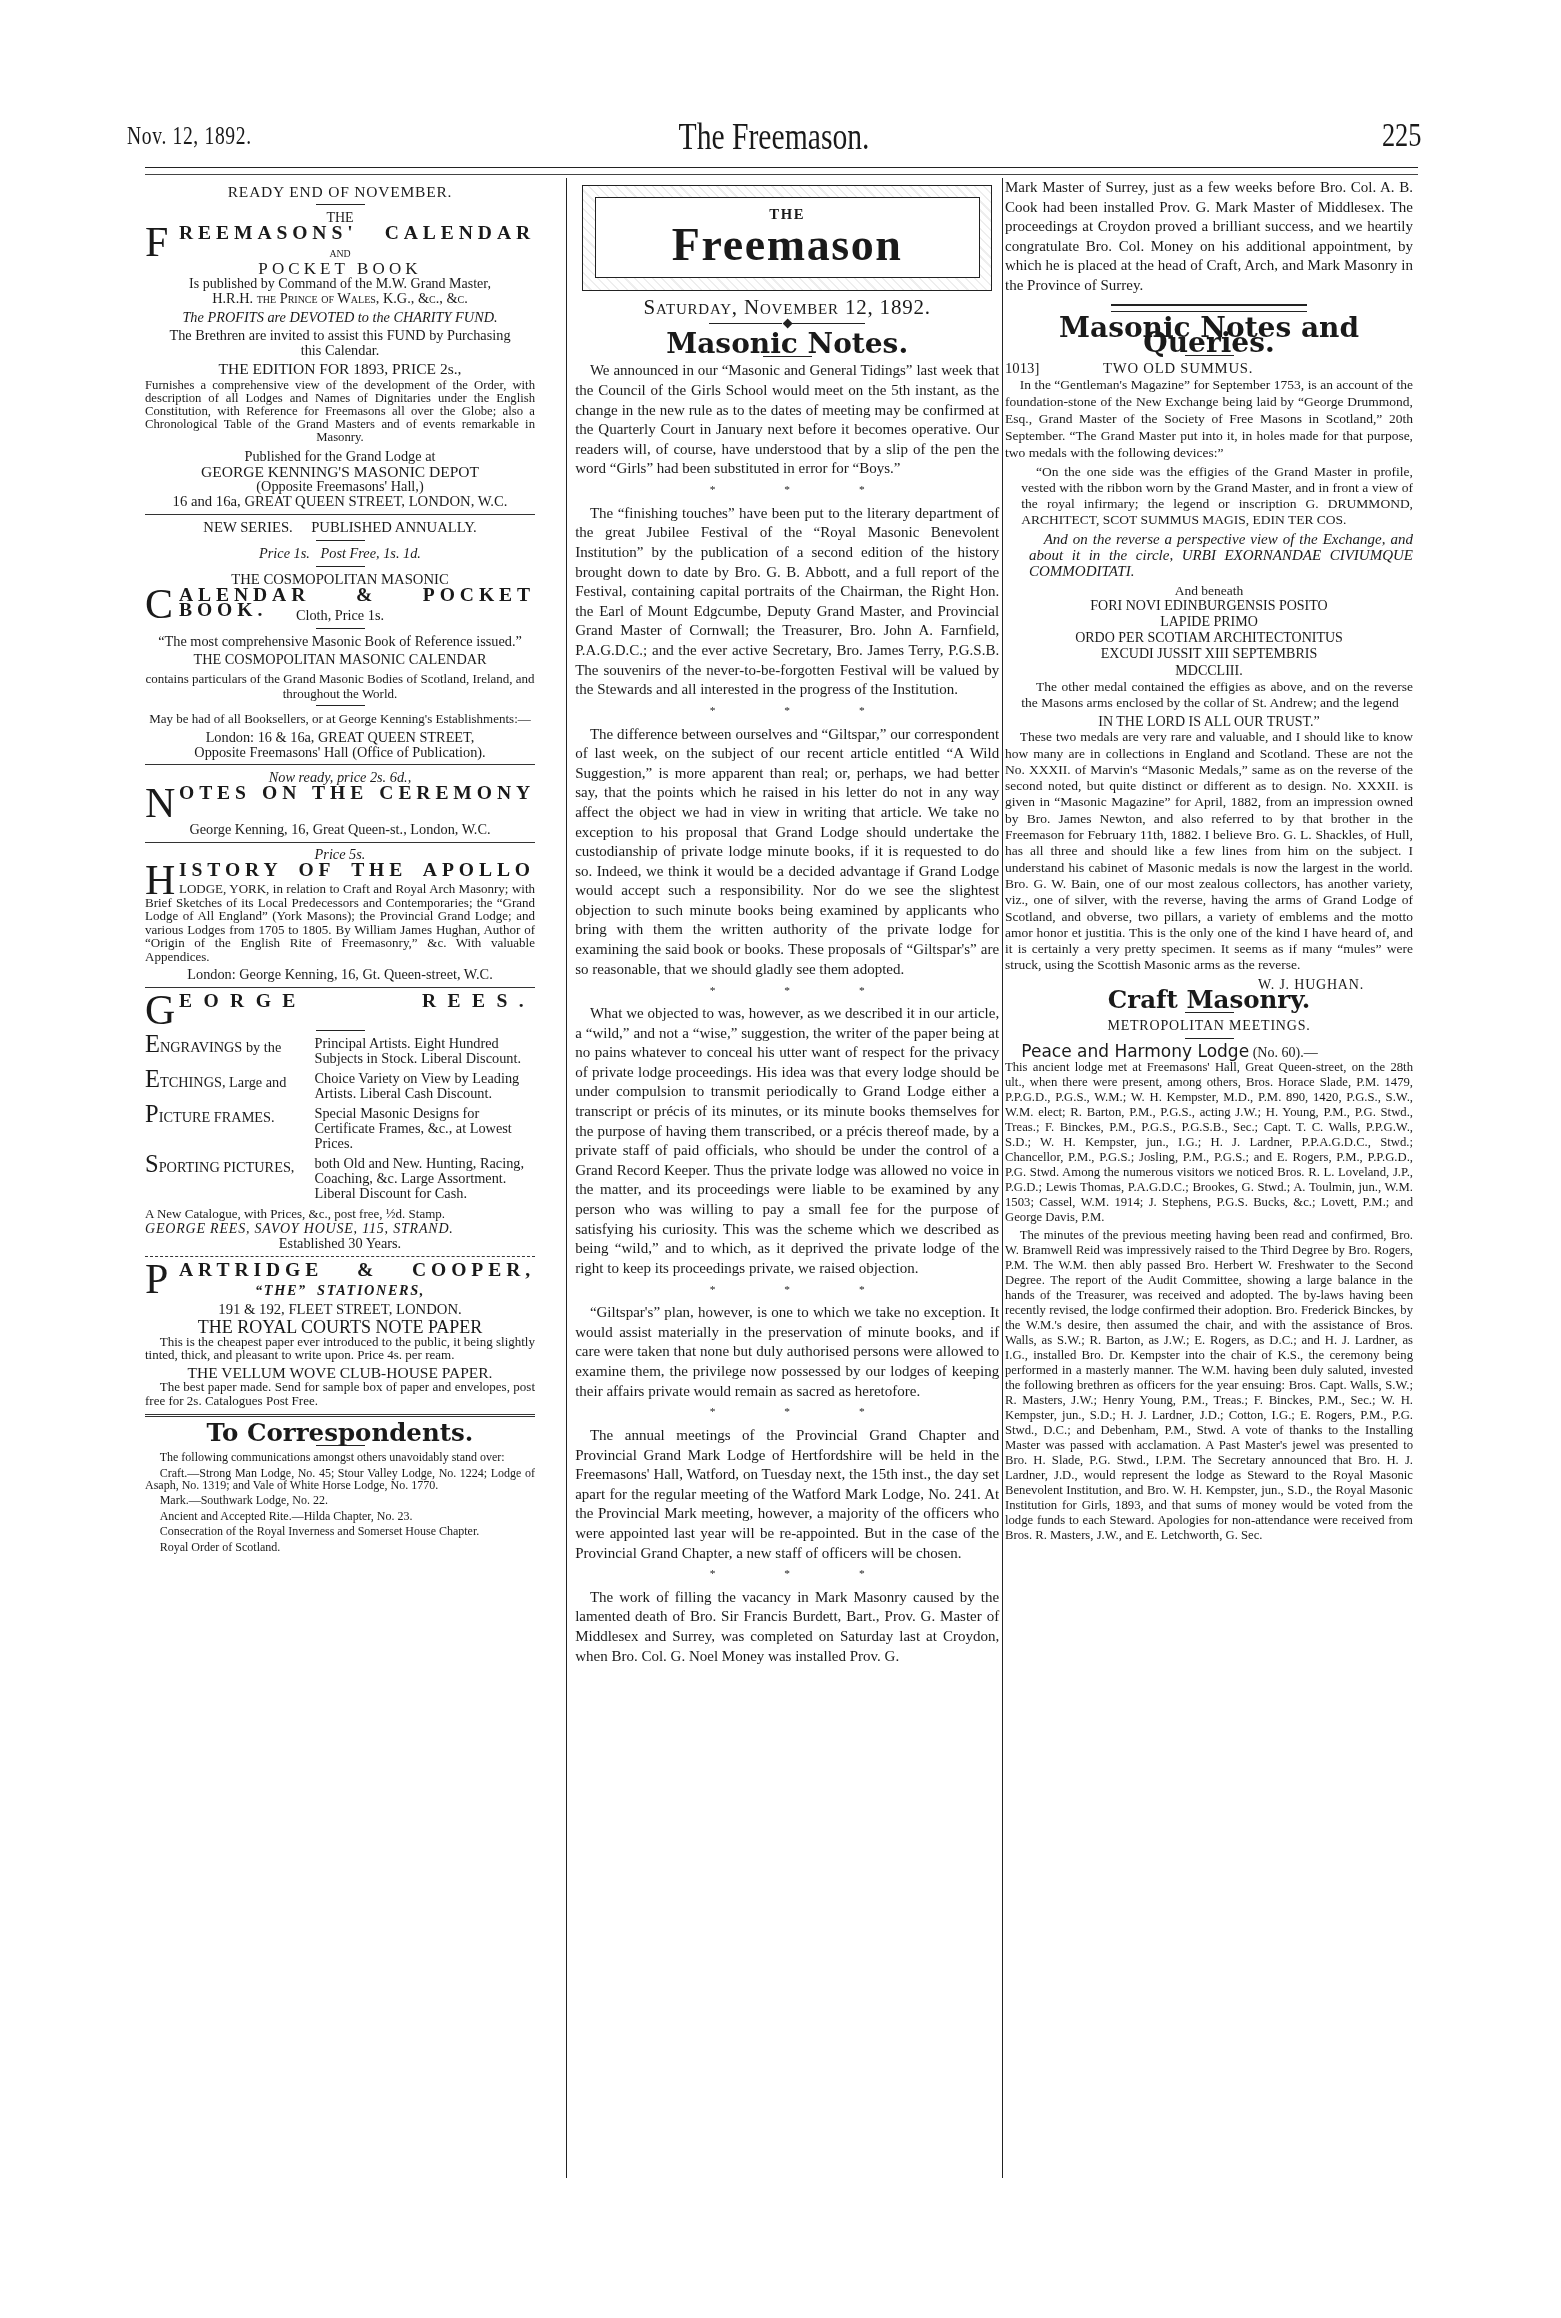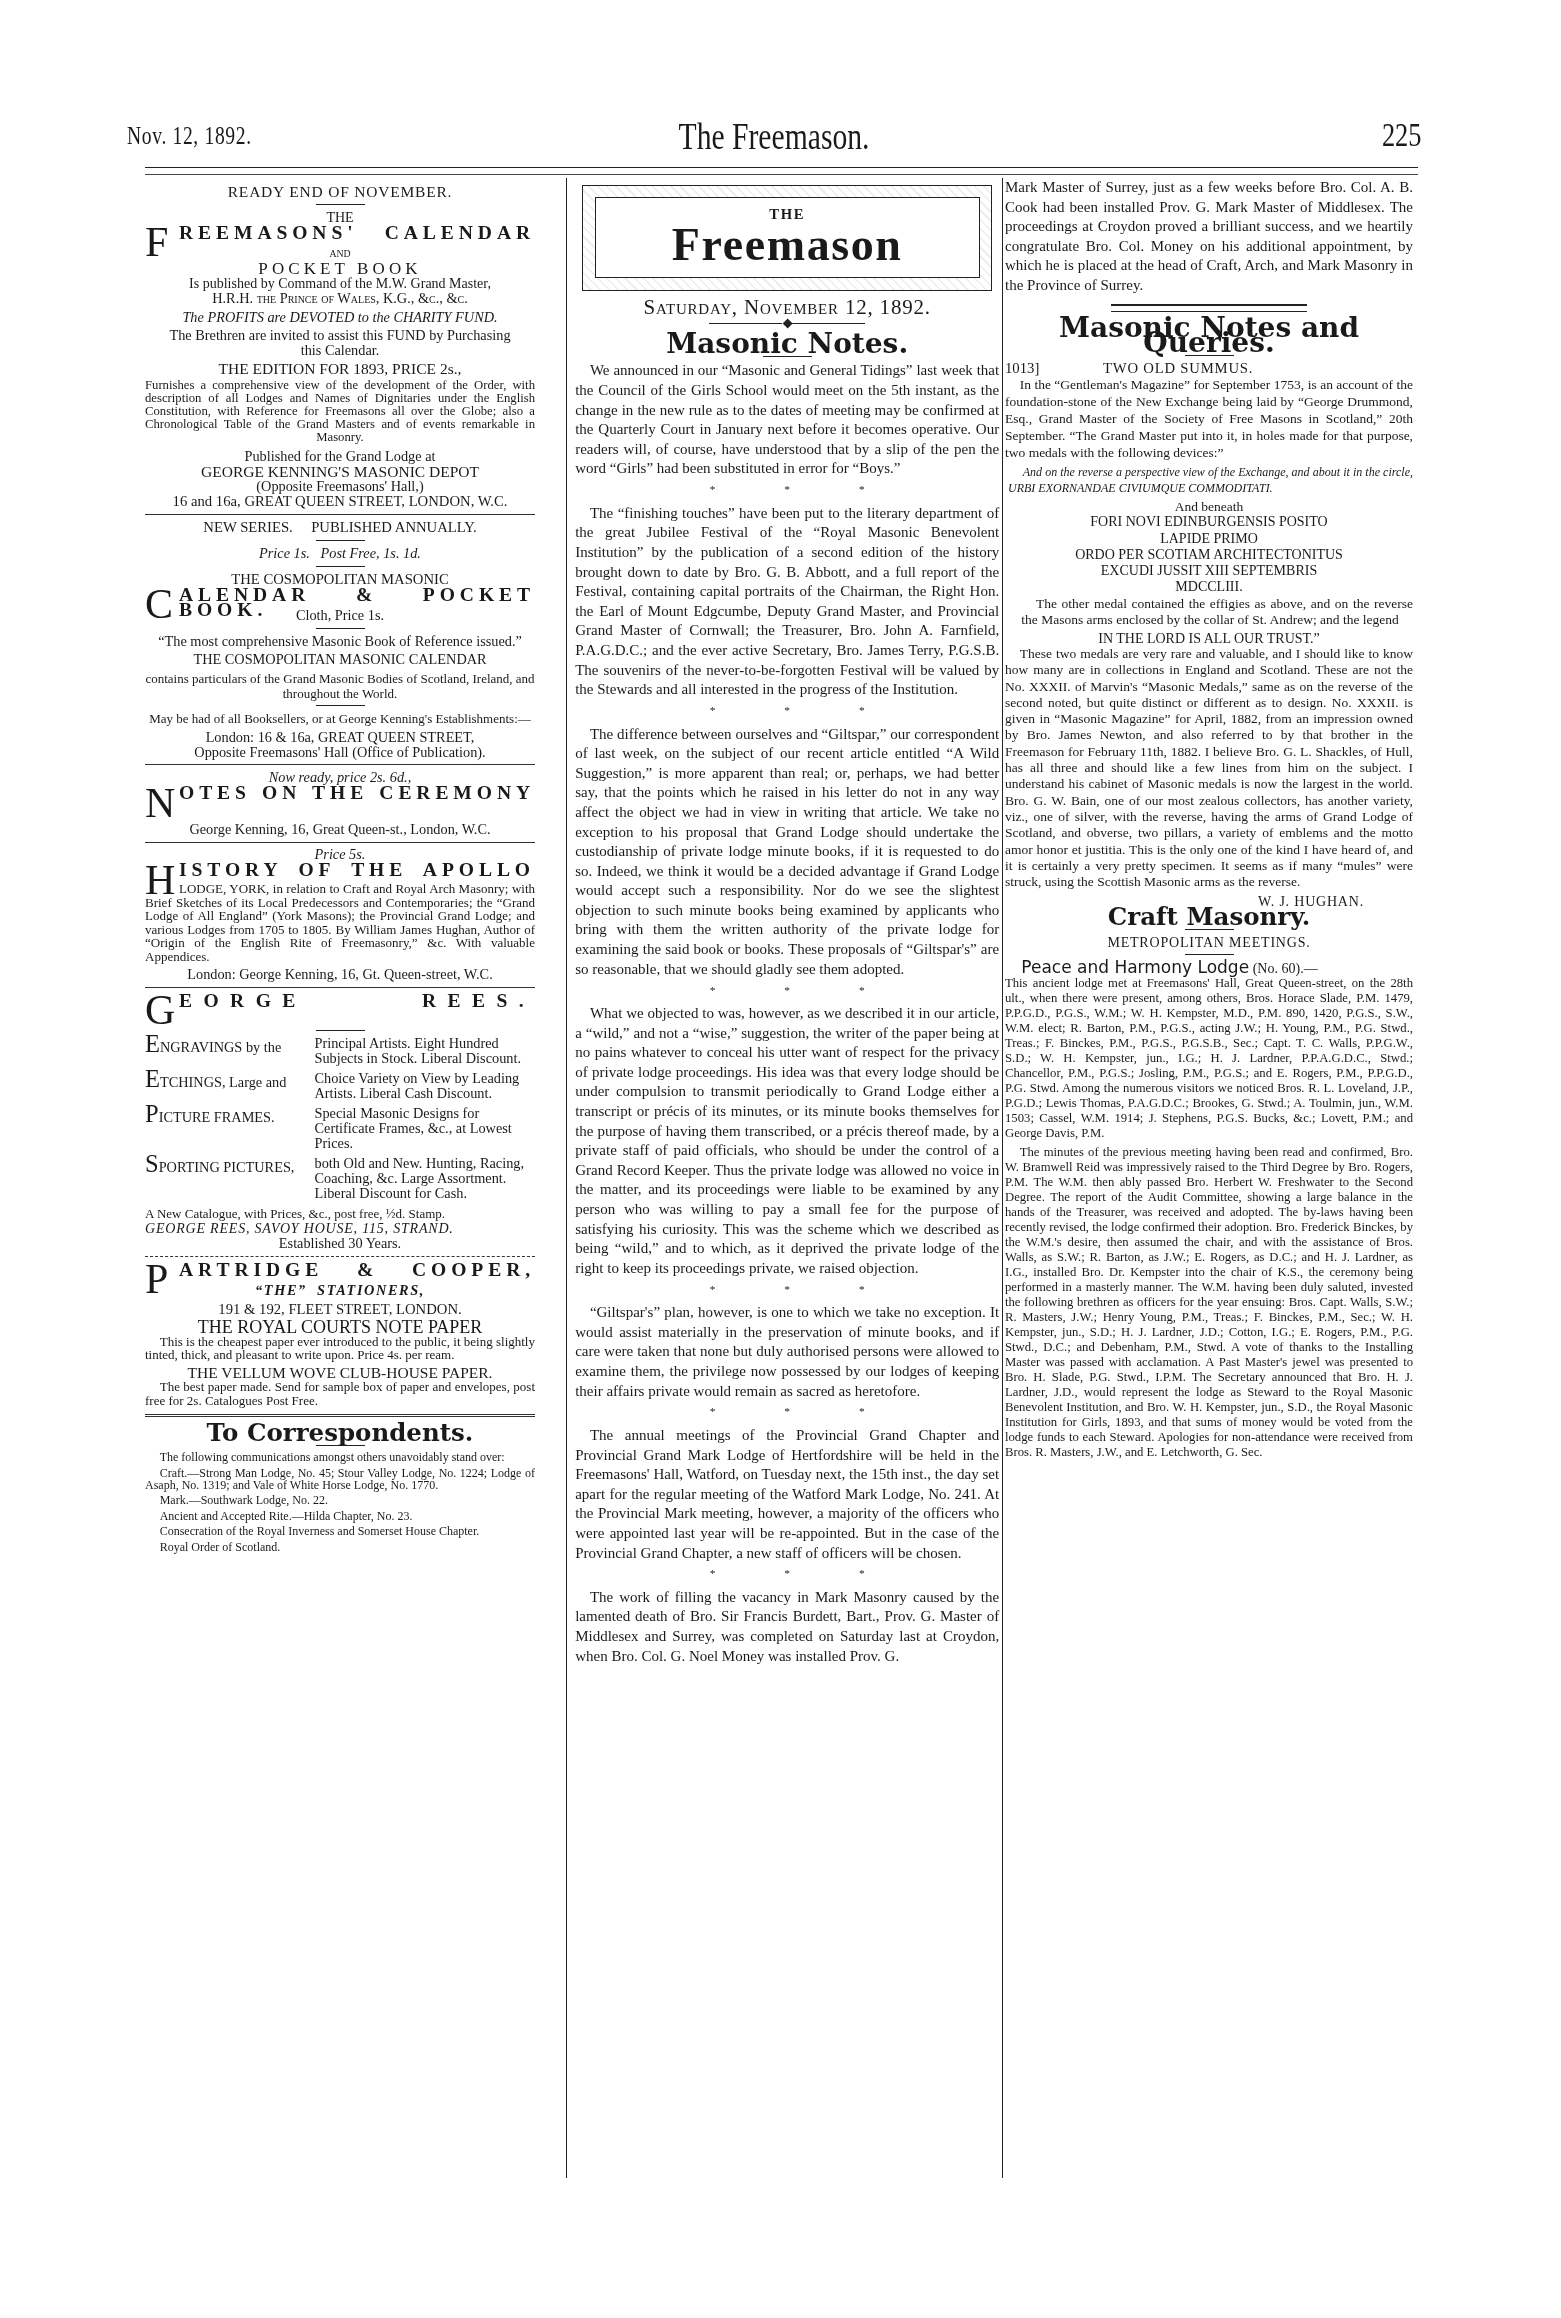--- a/index.html
+++ b/index.html
@@ -234,21 +234,22 @@
   <div style="width:196px;margin:8.2px auto;border-top:2.4px solid #222;border-bottom:0.8px solid #222;height:4.9px;"></div>
 
   <section>
     <div class="fraktur">Masonic Notes and Queries.</div>
     <div class="short-rule"></div>
     <div style="display:flex;font-size:14.7px;">
       <span style="width:98px;">1013]</span>
       <span style="letter-spacing:0.8px;">TWO OLD SUMMUS.</span>
     </div>
     <p style="font-size:13.5px;line-height:17px;">In the “Gentleman's Magazine” for September 1753, is an account of the foundation-stone of the New Exchange being laid by “George Drummond, Esq., Grand Master of the Society of Free Masons in Scotland,” 20th September. “The Grand Master put into it, in holes made for that purpose, two medals with the following devices:”</p>
-    <p class="it" style="font-size:12px;line-height:16px;margin-left:3px;">And on the reverse a perspective view of the Exchange, and about it in the circle, URBI EXORNANDAE CIVIUMQUE COMMODITATI.</p>
+    <p style="font-size:13.5px;line-height:16px;margin-left:16.3px;">“On the one side was the effigies of the Grand Master in profile, vested with the ribbon worn by the Grand Master, and in front a view of the royal infirmary; the legend or inscription G. DRUMMOND, ARCHITECT, SCOT SUMMUS MAGIS, EDIN TER COS.</p>
+    <p class="it" style="font-size:15px;line-height:16px;margin-left:24px;">And on the reverse a perspective view of the Exchange, and about it in the circle, URBI EXORNANDAE CIVIUMQUE COMMODITATI.</p>
     <div class="center" style="font-size:13.5px;">And beneath</div>
     <div class="center" style="font-size:14px;line-height:16.3px;">FORI NOVI EDINBURGENSIS POSITO</div>
     <div class="center" style="font-size:14px;line-height:16.3px;">LAPIDE PRIMO</div>
     <div class="center" style="font-size:14px;line-height:16.3px;">ORDO PER SCOTIAM ARCHITECTONITUS</div>
     <div class="center" style="font-size:14px;line-height:16.3px;">EXCUDI JUSSIT XIII SEPTEMBRIS</div>
     <div class="center" style="font-size:14px;line-height:16.3px;">MDCCLIII.</div>
     <p style="font-size:13.5px;line-height:16px;margin-left:16.3px;">The other medal contained the effigies as above, and on the reverse the Masons arms enclosed by the collar of St. Andrew; and the legend</p>
     <div class="center" style="font-size:14px;">IN THE LORD IS ALL OUR TRUST.”</div>
     <p style="font-size:13.5px;line-height:16.3px;">These two medals are very rare and valuable, and I should like to know how many are in collections in England and Scotland. These are not the No. XXXII. of Marvin's “Masonic Medals,” same as on the reverse of the second noted, but quite distinct or different as to design. No. XXXII. is given in “Masonic Magazine” for April, 1882, from an impression owned by Bro. James Newton, and also referred to by that brother in the Freemason for February 11th, 1882. I believe Bro. G. L. Shackles, of Hull, has all three and should like a few lines from him on the subject. I understand his cabinet of Masonic medals is now the largest in the world. Bro. G. W. Bain, one of our most zealous collectors, has another variety, viz., one of silver, with the reverse, having the arms of Grand Lodge of Scotland, and obverse, two pillars, a variety of emblems and the motto amor honor et justitia. This is the only one of the kind I have heard of, and it is certainly a very pretty specimen. It seems as if many “mules” were struck, using the Scottish Masonic arms as the reverse.</p>
     <div style="text-align:right;padding-right:49px;font-size:14px;letter-spacing:0.8px;">W. J. HUGHAN.</div>

